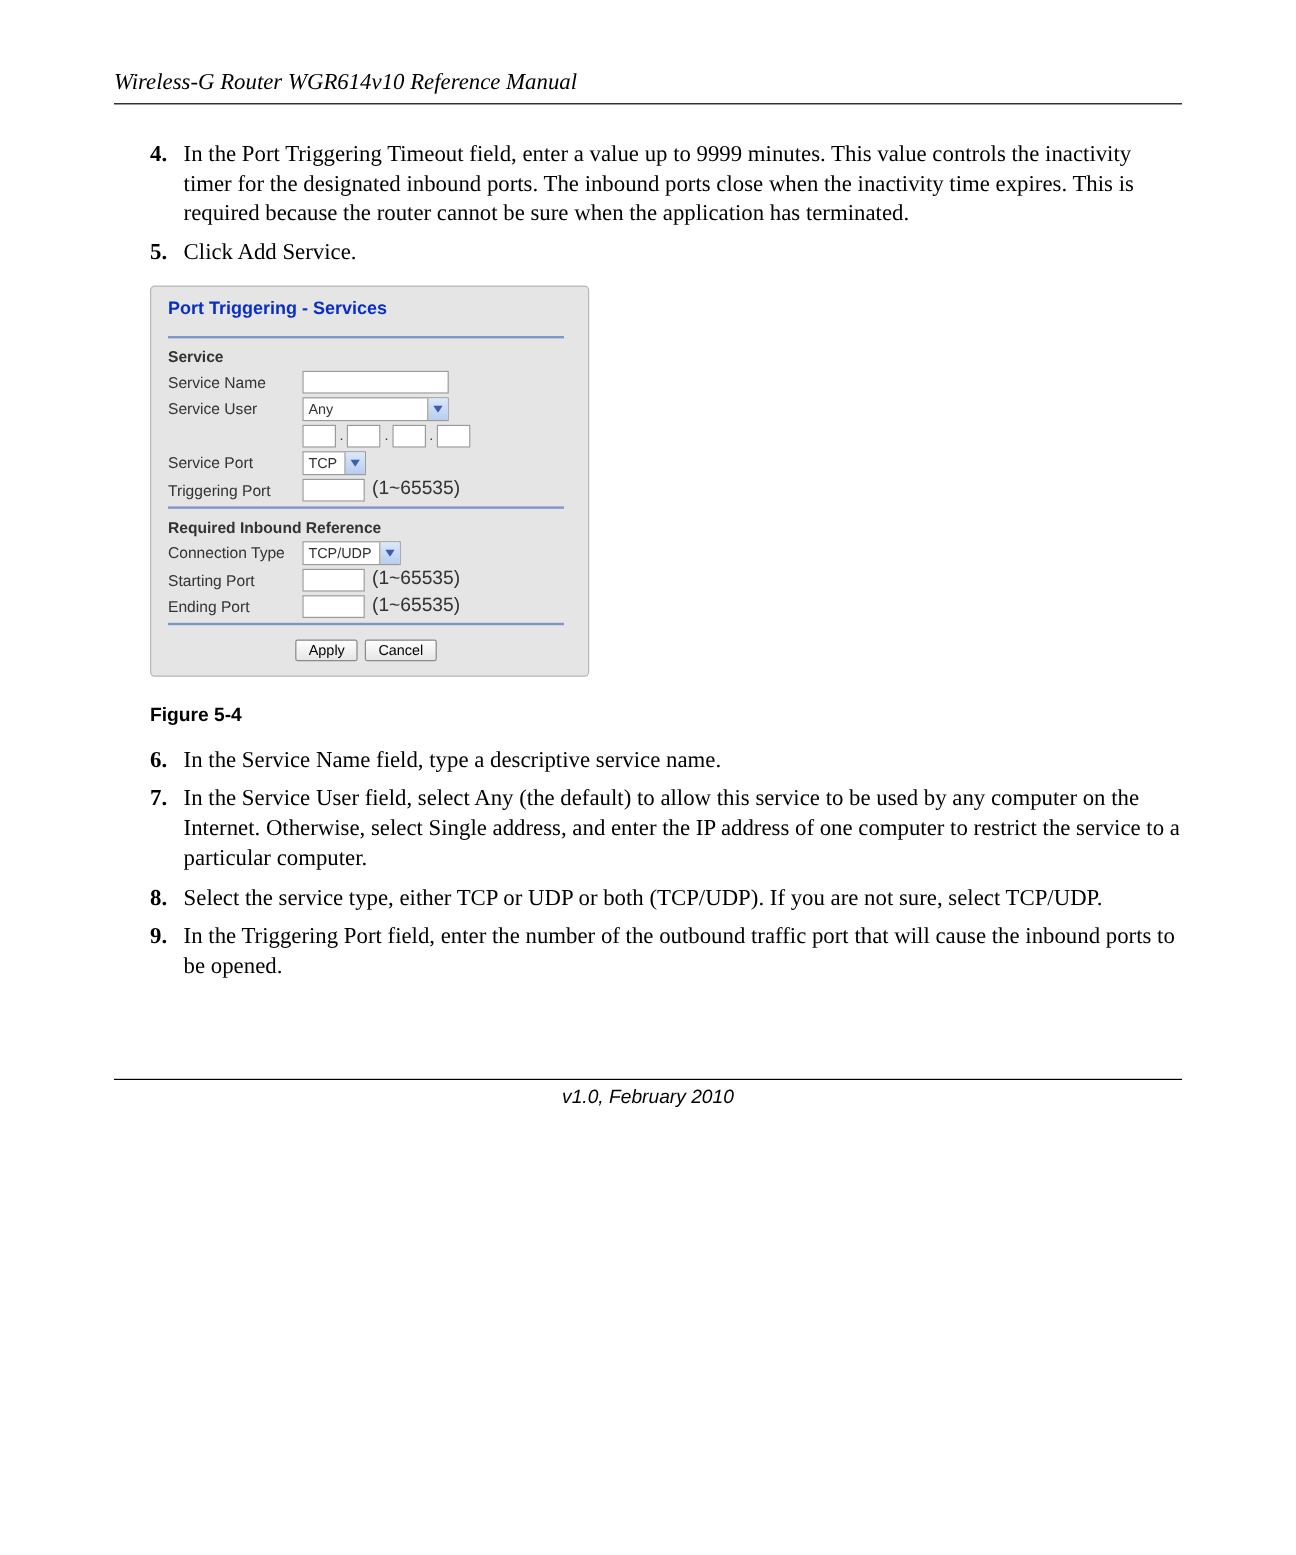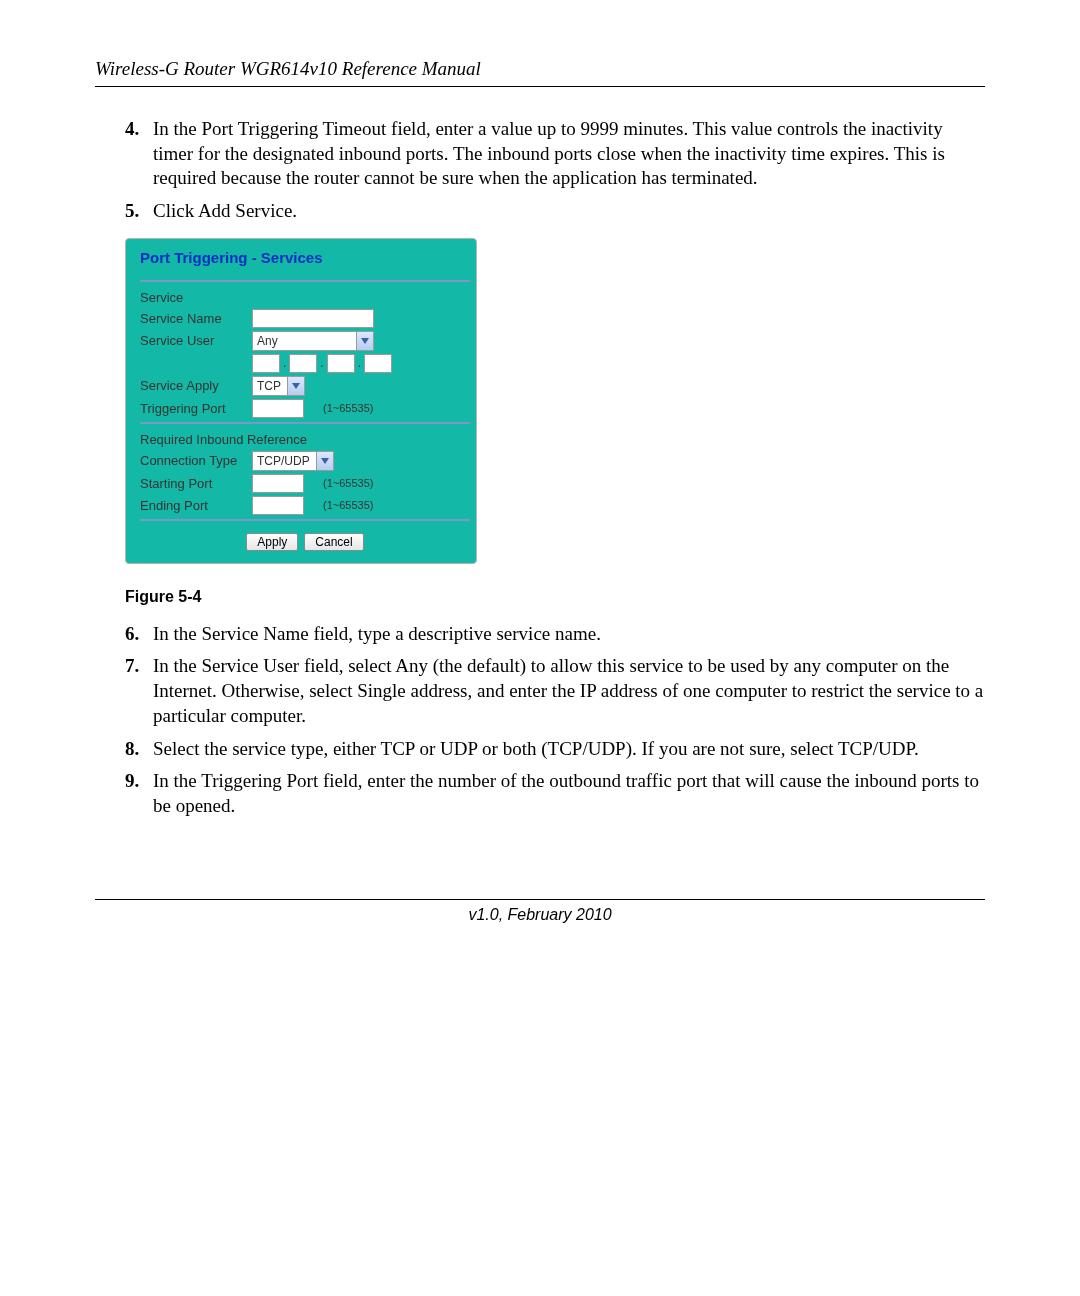--- a/index.html
+++ b/index.html
@@ -51,40 +51,40 @@
     font-family: Arial, Helvetica, sans-serif;
     font-weight: bold;
     font-size: 16px;
     margin: 24px 0 16px 30px;
   }
 
   
   .ui-panel {
     width: 330px;
     border: 1px solid #b5b5b5;
-    background: #14b8a6;
-    padding: 10px 6px 12px 14px;
+    background: #e5e5e5;
+    padding: 10px 20px 12px 14px;
     font-family: Arial, Helvetica, sans-serif;
     font-size: 13px;
     color: #333;
     border-radius: 4px;
   }
   .ui-panel .panel-title {
     color: #0a2fc4;
     font-weight: bold;
     font-size: 15px;
     margin-bottom: 14px;
   }
   .ui-panel hr.section-sep {
     border: none;
     border-top: 2px solid #7f97c8;
     margin: 4px 0 8px 0;
   }
   .ui-panel .section-label {
-    font-weight: normal;
+    font-weight: bold;
     margin: 4px 0 4px 0;
   }
   .ui-row {
     display: flex;
     align-items: center;
     margin: 3px 0;
   }
   .ui-row .lbl {
     width: 112px;
     flex-shrink: 0;
@@ -120,21 +120,21 @@
     height: 18px;
     background: linear-gradient(#dbe7fb, #b7cdf0);
     border-left: 1px solid #9a9a9a;
     display: flex;
     align-items: center;
     justify-content: center;
   }
   .ui-select .sel-arrow svg { width: 8px; height: 6px; }
   .oct { width: 28px; }
   .dot { font-size: 12px; }
-  .range-hint { font-size: 11px; color: #333; margin-left: 16px; }
+  .range-hint { font-size: 16px; color: #333; margin-left: 3px; }
   .ui-buttons {
     display: flex;
     justify-content: center;
     gap: 6px;
     margin-top: 12px;
   }
   .ui-btn {
     border: 1px solid #8a8a8a;
     background: linear-gradient(#fefefe, #e6e6e6);
     font-size: 12px;
@@ -220,21 +220,21 @@
             <span class="dot">.</span>
           <input class="ui-input oct" style="">
             <span class="dot">.</span>
           <input class="ui-input oct" style="">
             <span class="dot">.</span>
           <input class="ui-input oct" style="">
         </div>
       </div>
 
       <div class="ui-row">
-        <div class="lbl">Service Apply</div>
+        <div class="lbl">Service Port</div>
         <div class="ctl">
           <div class="ui-select">
             <span class="sel-text">TCP</span>
             <span class="sel-arrow">
                 <svg viewBox="0 0 8 6">
                   <path d="M0 0 L8 0 L4 6 Z" fill="#3b5ea8"></path>
                 </svg>
               </span>
           </div>
         </div>

